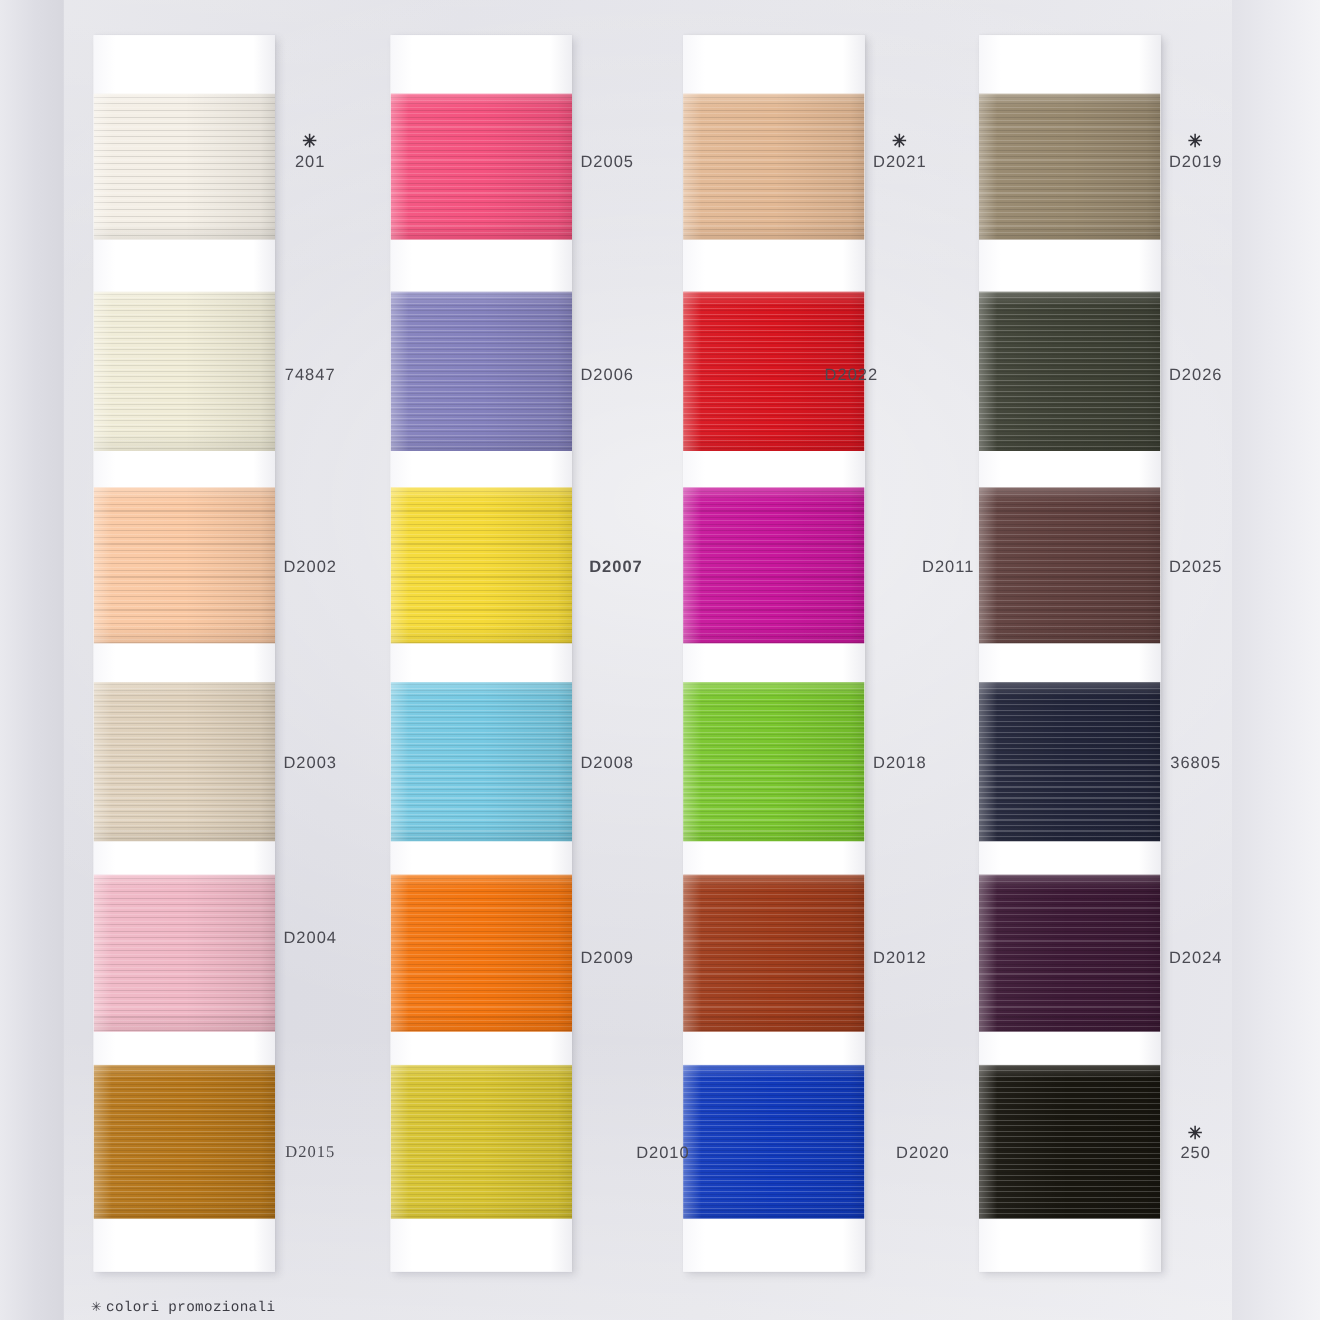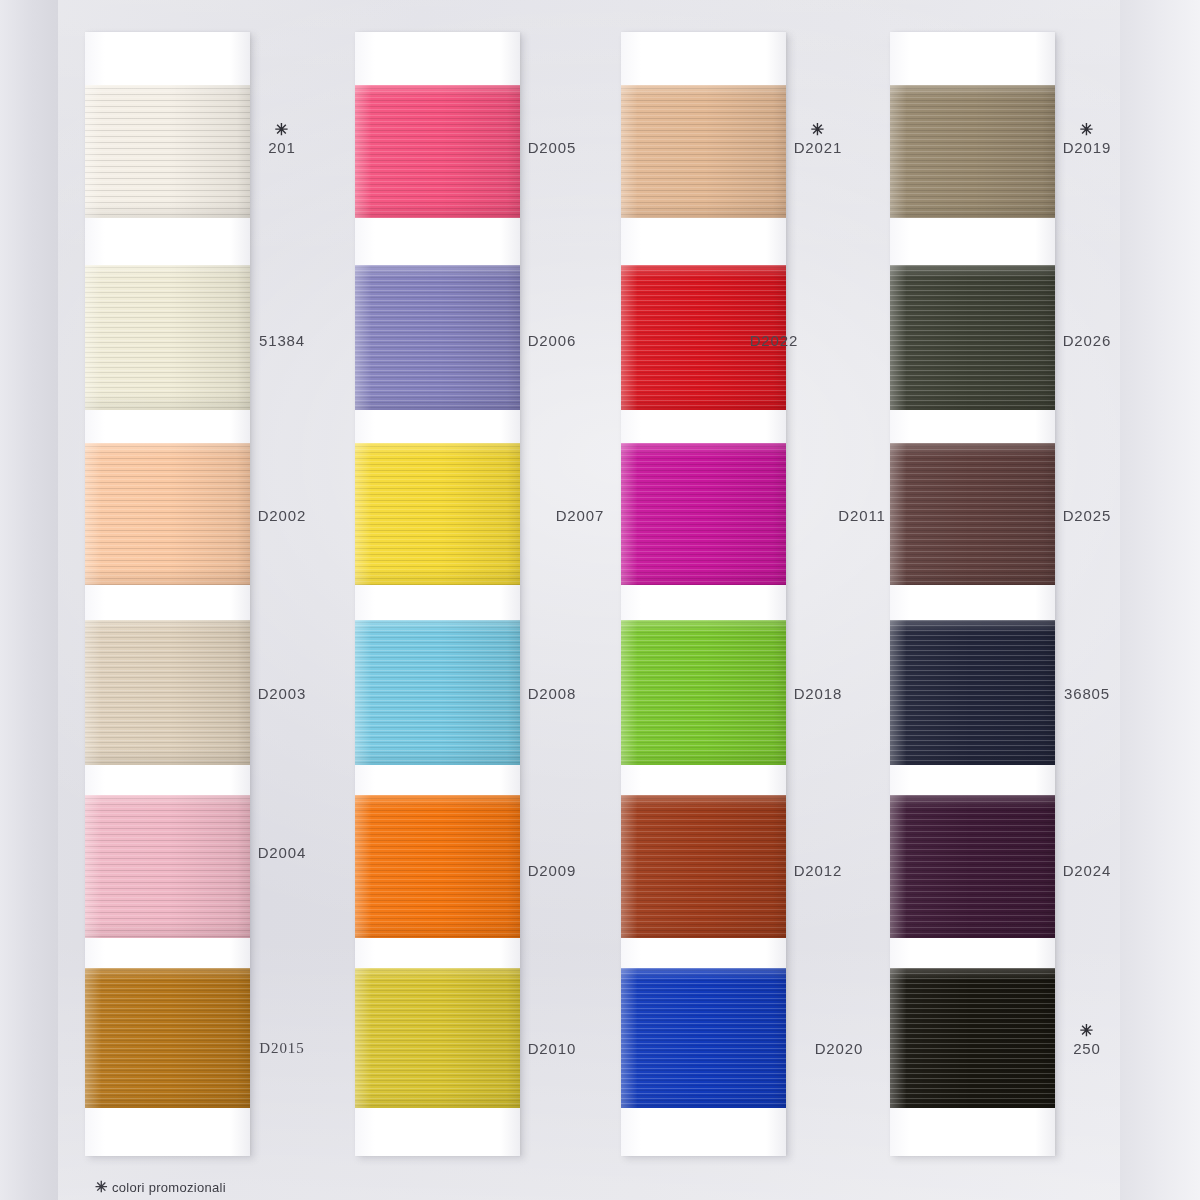--- a/index.html
+++ b/index.html
@@ -132,26 +132,27 @@
   .label .code {
     display: block;
   }
   .label.no-star {
     padding-top: 17px;
   }
 
   
   .footnote {
     position: absolute;
-    left: 95px;
+    left: 83px;
     top: 1178px;
     color: #3c3c44;
     font-size: 13px;
     letter-spacing: 0.3px;
     white-space: nowrap;
+    font-family: Liberation Mono, monospace;
   }
   .footnote .fstar {
     font-weight: 700;
     font-size: 15px;
     margin-right: 4px;
   }
 </style>
 </head>
 <body>
 
@@ -326,50 +327,50 @@
           </div>
         </div>
       </div>
     </div>
   <div id="labels-root">
       <div class="label" style="left: 207px; top: 122px;">
         <span class="star">✳</span>
         <span class="code">201</span>
       </div>
       <div class="label no-star" style="left: 207px; top: 315px;">
-        <span class="code">51384</span>
+        <span class="code">74847</span>
       </div>
       <div class="label no-star" style="left: 207px; top: 490px;">
         <span class="code">D2002</span>
       </div>
       <div class="label no-star" style="left: 207px; top: 668px;">
         <span class="code">D2003</span>
       </div>
       <div class="label no-star" style="left: 207px; top: 827px;">
         <span class="code">D2004</span>
       </div>
       <div class="label no-star" style="left: 207px; top: 1023px; font-family: Liberation Serif, serif;">
         <span class="code">D2015</span>
       </div>
       <div class="label no-star" style="left: 477px; top: 122px;">
         <span class="code">D2005</span>
       </div>
       <div class="label no-star" style="left: 477px; top: 315px;">
         <span class="code">D2006</span>
       </div>
-      <div class="label no-star" style="left: 505px; top: 490px;">
+      <div class="label no-star" style="left: 485px; top: 490px; font-weight: bold;">
         <span class="code">D2007</span>
       </div>
       <div class="label no-star" style="left: 477px; top: 668px;">
         <span class="code">D2008</span>
       </div>
       <div class="label no-star" style="left: 477px; top: 845px;">
         <span class="code">D2009</span>
       </div>
-      <div class="label no-star" style="left: 477px; top: 1023px;">
+      <div class="label no-star" style="left: 477px; top: 1023px; text-align: right;">
         <span class="code">D2010</span>
       </div>
       <div class="label" style="left: 743px; top: 122px;">
         <span class="star">✳</span>
         <span class="code">D2021</span>
       </div>
       <div class="label no-star" style="left: 699px; top: 315px;">
         <span class="code">D2022</span>
       </div>
       <div class="label no-star" style="left: 787px; top: 490px;">

